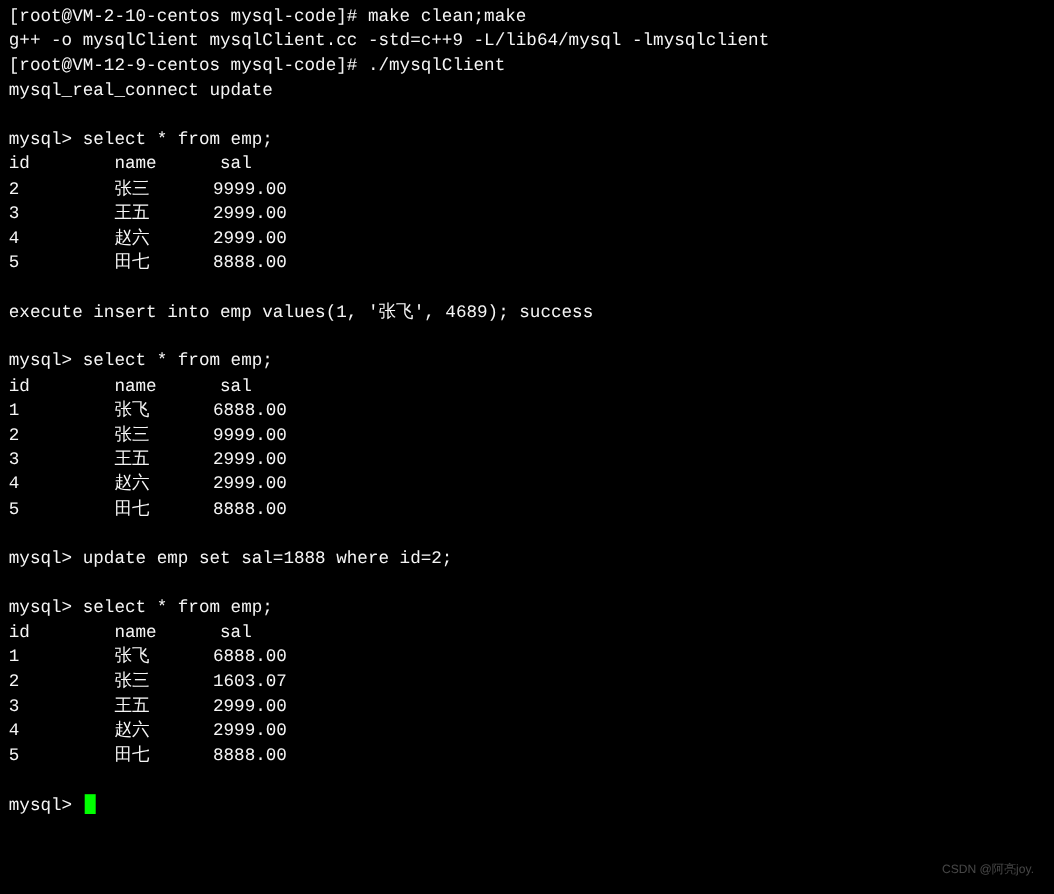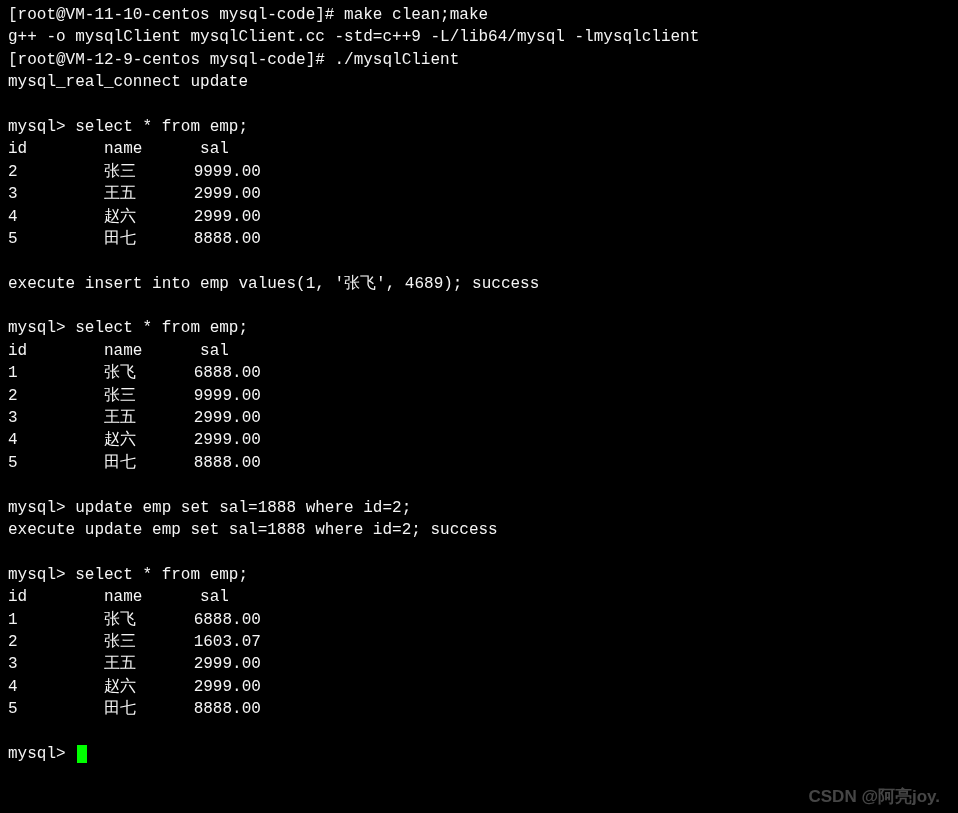--- a/index.html
+++ b/index.html
@@ -19,35 +19,34 @@
     .cursor {
       display: inline-block;
       width: 10px;
       height: 18px;
       background: #00ff00;
       vertical-align: middle;
       margin-left: 2px;
     }
     .watermark {
       position: absolute;
-      bottom: 4px;
+      bottom: 14px;
       right: 18px;
       color: rgba(200,200,200,0.35);
       font-family: Arial, sans-serif;
-      font-size: 17px;
+      font-size: 11px;
       pointer-events: none;
-      font-weight: bold;
     }
     .empty { height: 1.4em; }
   </style>
 </head>
 <body>
 
 <div id="terminal">
-    <div class="line">[root@VM-11-10-centos mysql-code]# make clean;make</div>
+    <div class="line">[root@VM-2-10-centos mysql-code]# make clean;make</div>
     <div class="line">g++ -o mysqlClient mysqlClient.cc -std=c++9 -L/lib64/mysql -lmysqlclient</div>
     <div class="line">[root@VM-12-9-centos mysql-code]# ./mysqlClient</div>
     <div class="line">mysql_real_connect update</div>
     <div class="line empty"></div>
     <div class="line">mysql&gt; select * from emp;</div>
     <div class="line">id        name      sal</div>
     <div class="line">2         张三      9999.00</div>
     <div class="line">3         王五      2999.00</div>
     <div class="line">4         赵六      2999.00</div>
     <div class="line">5         田七      8888.00</div>
@@ -56,21 +55,20 @@
     <div class="line empty"></div>
     <div class="line">mysql&gt; select * from emp;</div>
     <div class="line">id        name      sal</div>
     <div class="line">1         张飞      6888.00</div>
     <div class="line">2         张三      9999.00</div>
     <div class="line">3         王五      2999.00</div>
     <div class="line">4         赵六      2999.00</div>
     <div class="line">5         田七      8888.00</div>
     <div class="line empty"></div>
     <div class="line">mysql&gt; update emp set sal=1888 where id=2;</div>
-    <div class="line">execute update emp set sal=1888 where id=2; success</div>
     <div class="line empty"></div>
     <div class="line">mysql&gt; select * from emp;</div>
     <div class="line">id        name      sal</div>
     <div class="line">1         张飞      6888.00</div>
     <div class="line">2         张三      1603.07</div>
     <div class="line">3         王五      2999.00</div>
     <div class="line">4         赵六      2999.00</div>
     <div class="line">5         田七      8888.00</div>
     <div class="line empty"></div>
     <div class="line">mysql&gt; <span class="cursor"></span></div>

